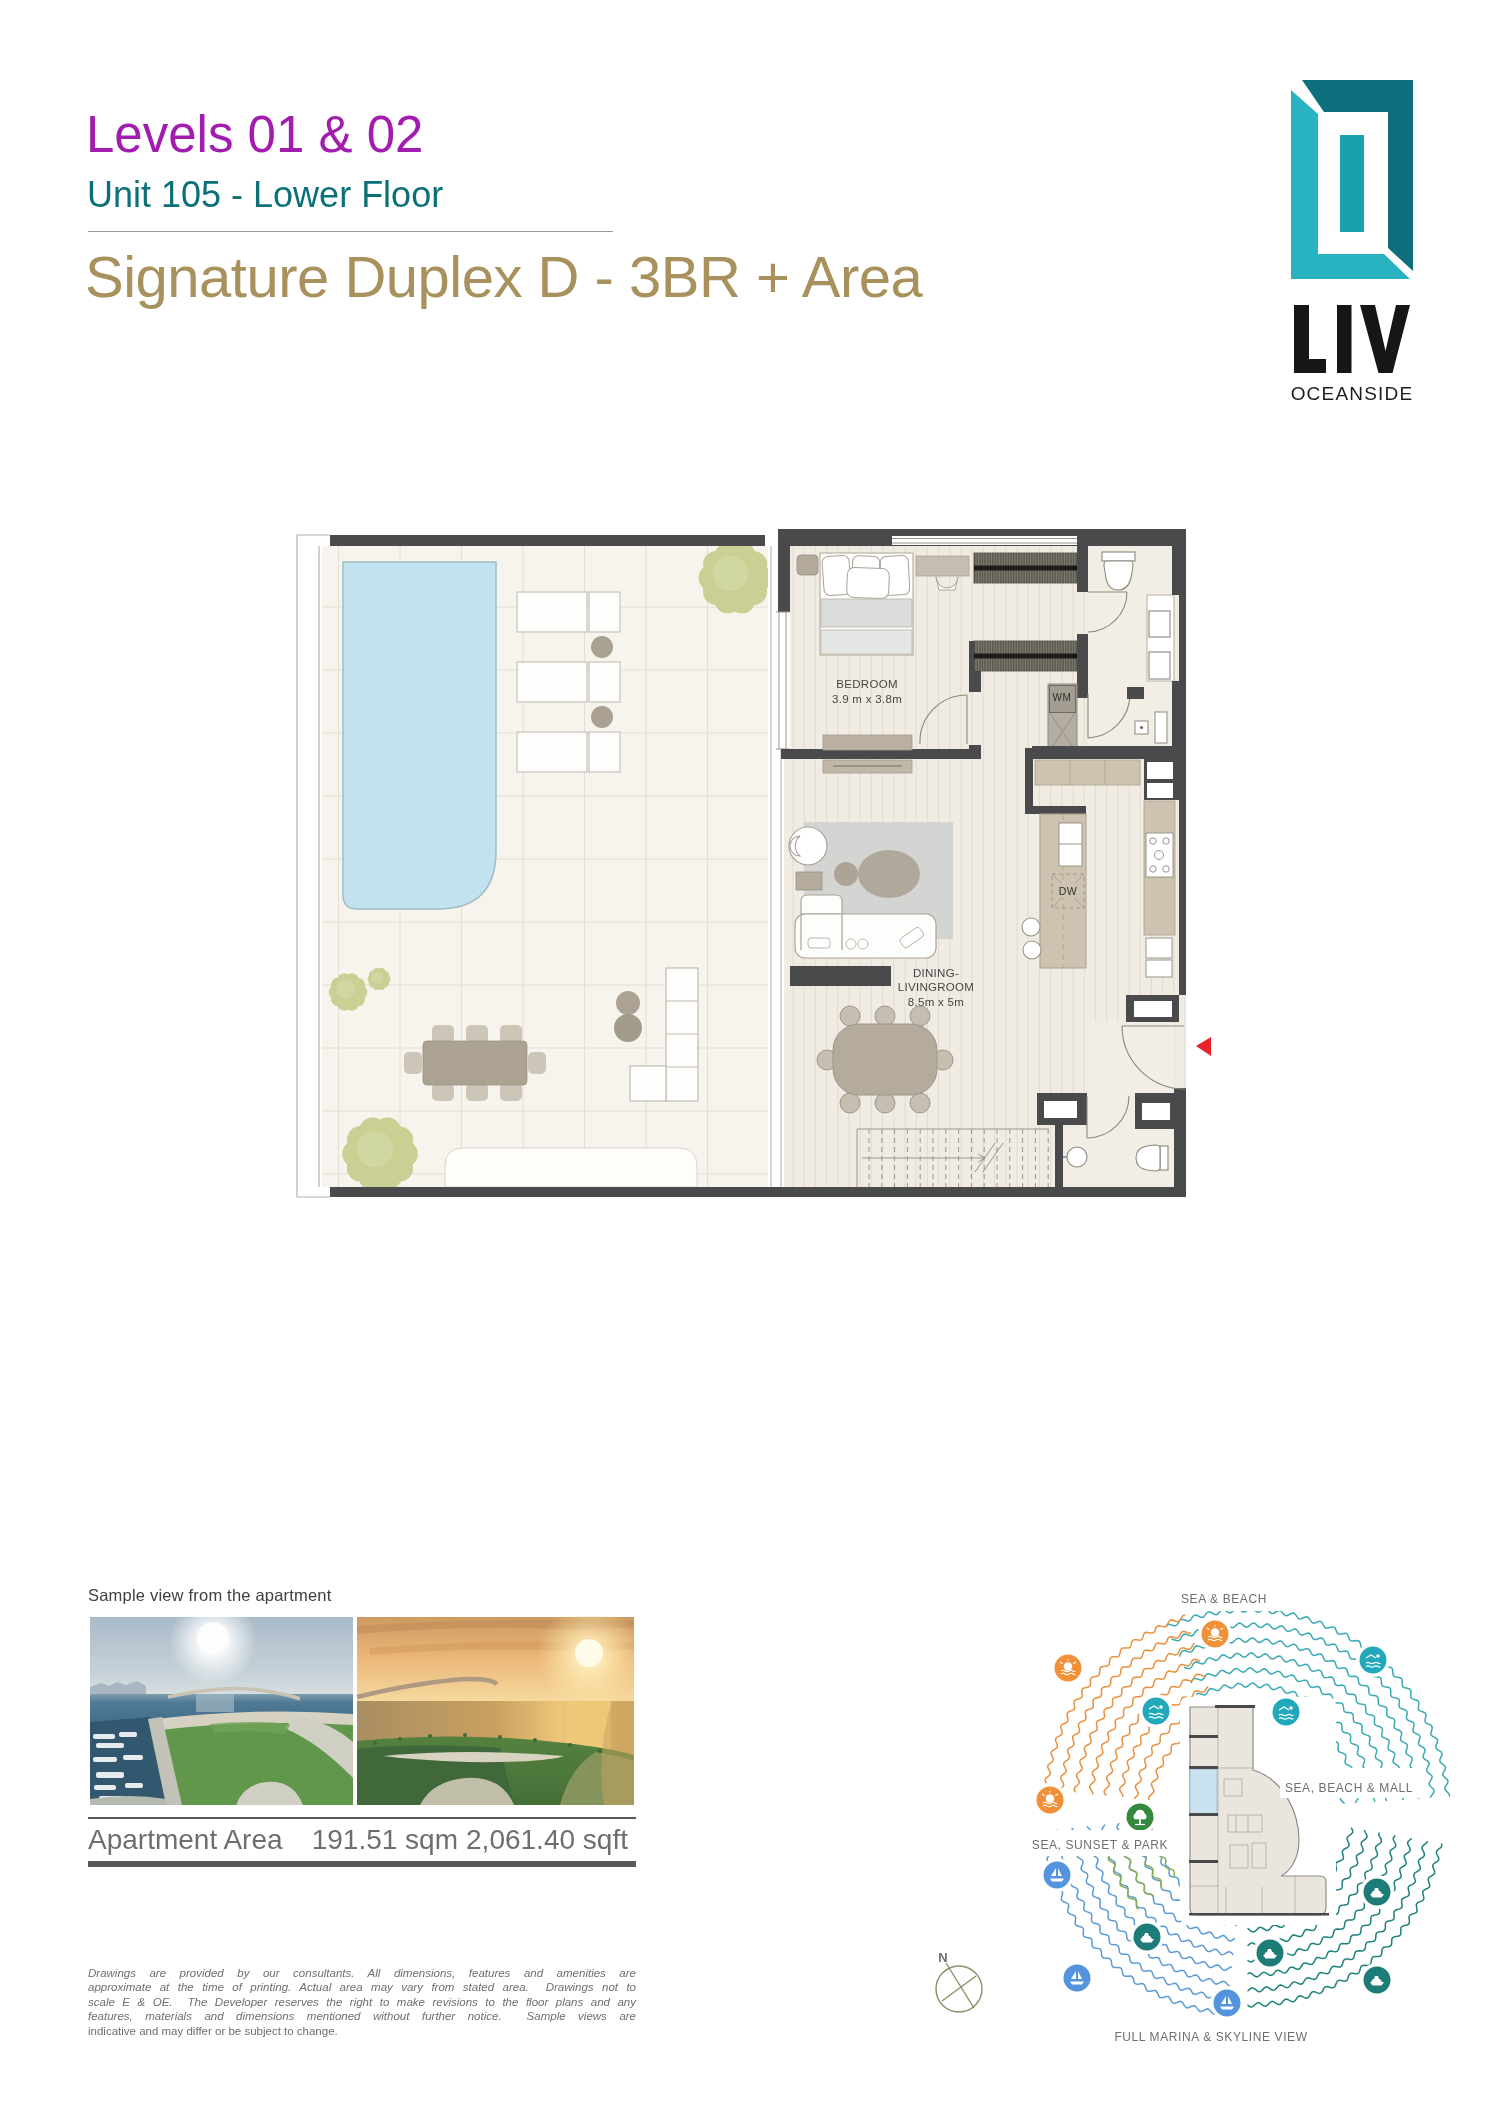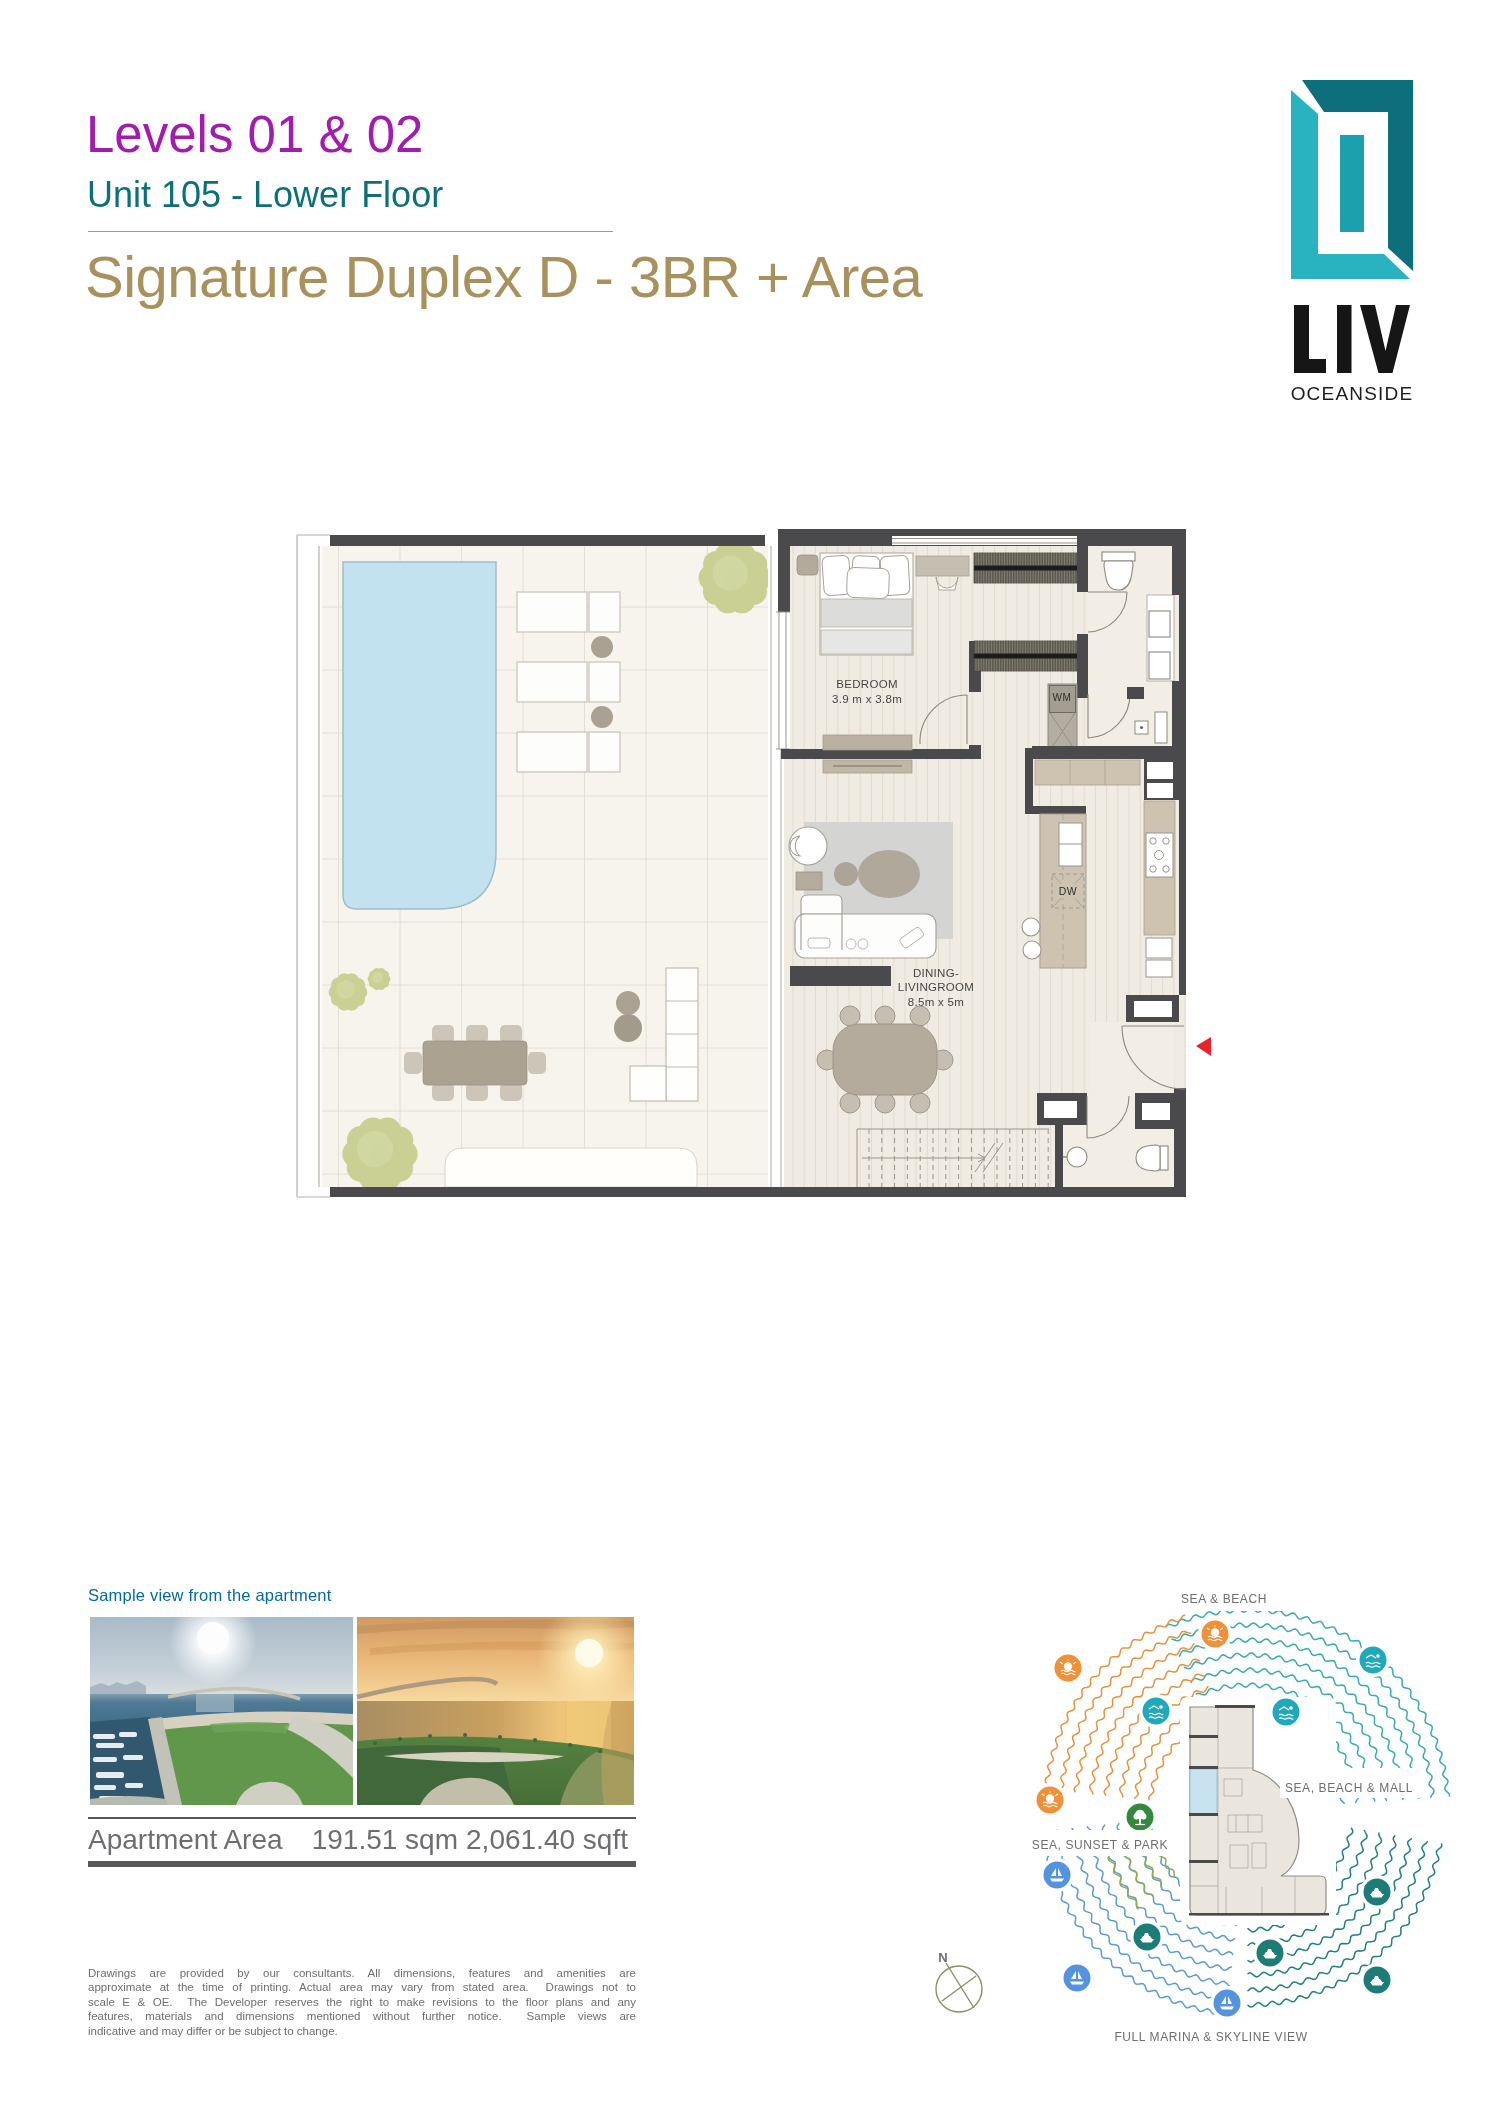--- a/index.html
+++ b/index.html
@@ -1,20 +1,20 @@
 <!DOCTYPE html>
 <html><head><meta charset="utf-8">
 <style>
 html,body{margin:0;padding:0;}
 body{width:1500px;height:2121px;background:#ffffff;font-family:"Liberation Sans",sans-serif;position:relative;overflow:hidden;}
 .abs{position:absolute;}
 .pl{font-size:11.5px;fill:#454547;text-anchor:middle;letter-spacing:0.3px;}
 .dt{font-size:12px;fill:#6d6e71;text-anchor:middle;letter-spacing:0.6px;}
 svg text{font-family:"Liberation Sans",sans-serif;}
-.jl{text-align:justify;text-align-last:justify;}
+.jl{text-align:justify;text-align-last:justify;font-style:italic;}
 </style></head><body>
 
 <div class="abs" style="left:86px;top:109px;font-size:51px;line-height:1;color:#a21caf">Levels 01 &amp; 02</div>
 
 <div class="abs" style="left:87px;top:177px;font-size:36px;line-height:1;color:#0c7079;font-weight:500">Unit 105 - Lower Floor</div>
 
 <div class="abs" style="left:88px;top:231px;width:525px;height:0;border-top:1.5px solid #9a9a9e"></div>
 
 <div class="abs" style="left:85px;top:248px;font-size:58px;line-height:1;color:#a8915c;letter-spacing:-0.5px">Signature Duplex D - 3BR + Area</div>
 
@@ -542,21 +542,21 @@
       <circle cx="885" cy="1103" r="10"></circle>
       <circle cx="920" cy="1016" r="10"></circle>
       <circle cx="920" cy="1103" r="10"></circle>
       <circle cx="827" cy="1060" r="10"></circle>
       <circle cx="943" cy="1060" r="10"></circle>
     </g>
 
 <rect x="833" y="1024" width="104" height="71" rx="26" fill="#b5ab9c" stroke="#9e968a" stroke-width="1"></rect>
   </svg>
 
-<div class="abs" style="left:88px;top:1586px;font-size:16.5px;color:#0369a1;letter-spacing:0.2px">Sample view from the apartment</div>
+<div class="abs" style="left:88px;top:1586px;font-size:16.5px;color:#404040;letter-spacing:0.2px">Sample view from the apartment</div>
 
 <svg class="abs" style="left:88px;top:1616px" width="548" height="190" viewBox="88 1616 548 190">
 <defs>
 <linearGradient id="sky1" x1="0" y1="0" x2="0" y2="1">
  <stop offset="0" stop-color="#a9bac9"></stop>
         <stop offset="0.7" stop-color="#c5d1d8"></stop>
         <stop offset="1" stop-color="#d8dedf"></stop>
 </linearGradient>
 <radialGradient id="sun1" cx="0.5" cy="0.5" r="0.5">
  <stop offset="0" stop-color="#ffffff"></stop>

